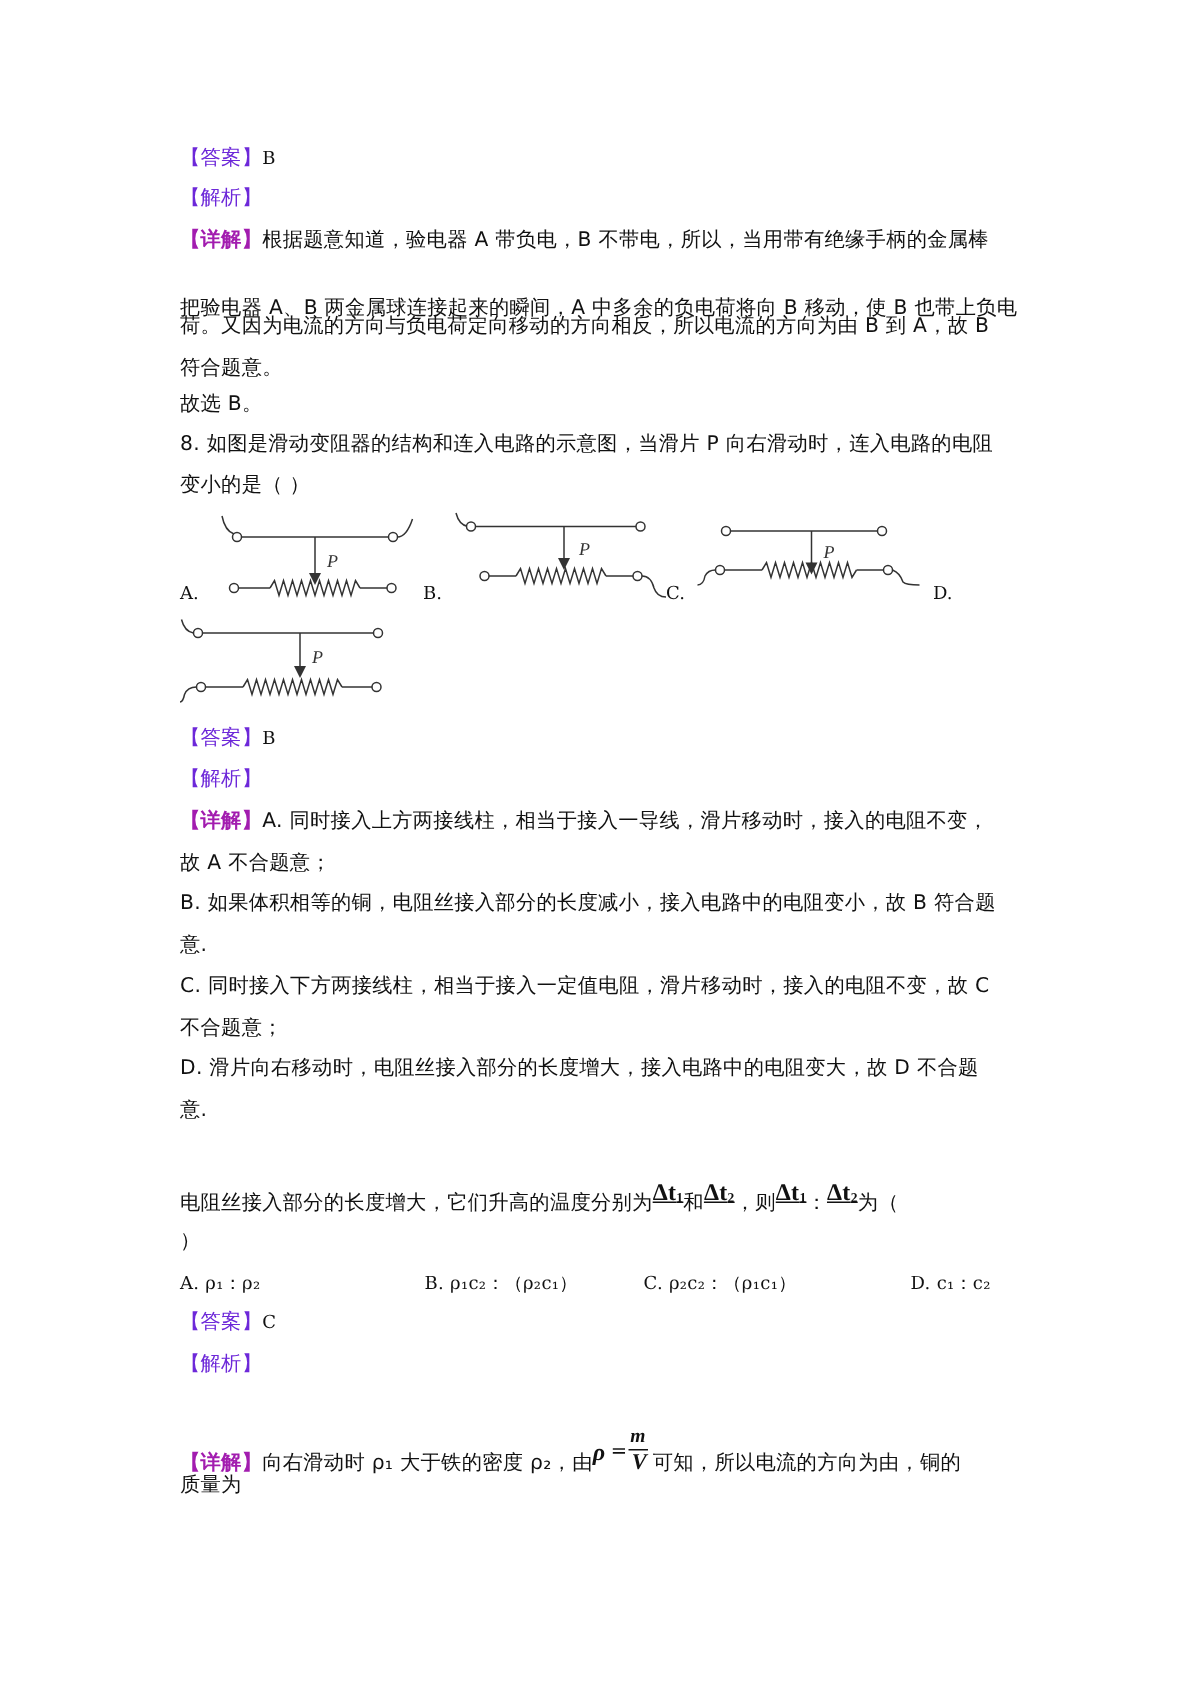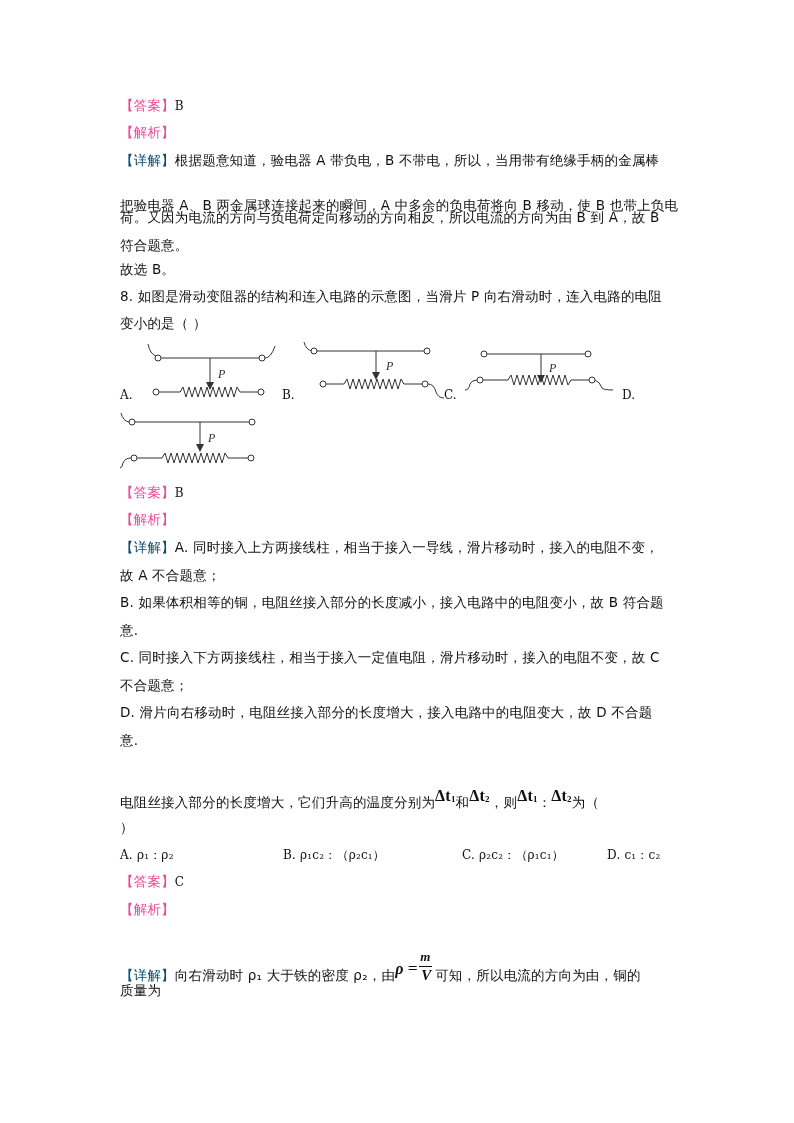--- a/index.html
+++ b/index.html
@@ -1,24 +1,24 @@
 <!DOCTYPE html>
 <html><head>
 <meta charset="utf-8">
 <style>
   html, body { margin: 0; padding: 0; background: #ffffff; }
   body { width: 794px; height: 1123px; position: relative; overflow: hidden;
          font-family: "DejaVu Sans", "Liberation Sans", sans-serif; color: #111; }
   .page { position: absolute; left: 0; top: 0; width: 794px; height: 1123px; }
   .line { position: absolute; left: 120px; font-size: 13.5px; line-height: 18px; white-space: nowrap; letter-spacing: 0.2px; }
-  .tag-blue { color: #ec4899; }
-  .tag-black { color: #0c4a6e; font-weight: normal; }
+  .tag-blue { color: #6d28d9; }
+  .tag-black { color: #a21caf; font-weight: bold; }
   .latin { font-family: "DejaVu Serif", "Liberation Serif", serif; font-size: 12px; }
   sub { font-size: 8px; vertical-align: -2px; color: #555; }
-  .dt { font-family: "Liberation Serif", "DejaVu Serif", serif; font-weight: bold; font-size: 16px; position: relative; top: -6px; }
+  .dt { font-family: "Liberation Serif", "DejaVu Serif", serif; font-weight: bold; font-size: 16px; position: relative; top: -6px; text-decoration: underline; }
   .dt sub { font-size: 9px; color: #111; vertical-align: -1px; }
   .opt-label { position: absolute; font-family: "DejaVu Serif", "Liberation Serif", serif; font-size: 12px; }
   svg.diag { position: absolute; overflow: visible; }
   .frac { display: inline-block; position: relative; width: 40px; height: 30px; vertical-align: bottom; }
   .frac .rho { position: absolute; left: 0; top: 6px; font-family: "Liberation Serif", serif; font-style: italic; font-weight: bold; font-size: 16px; }
   .frac .eq { position: absolute; left: 12px; top: 5px; font-size: 13px; }
   .frac .num { position: absolute; left: 25px; top: -6px; font-family: "Liberation Serif", serif; font-style: italic; font-weight: bold; font-size: 13px; }
   .frac .bar { position: absolute; left: 24px; top: 12px; width: 13px; height: 1px; background: #111; }
   .frac .den { position: absolute; left: 26px; top: 12px; font-family: "Liberation Serif", serif; font-style: italic; font-weight: bold; font-size: 15px; }
 </style>
@@ -143,21 +143,21 @@
     <span>电阻丝接入部分的长度增大，它们升高的温度分别为</span><span class="dt"><span>Δt</span><sub>1</sub></span><span>和</span><span class="dt"><span>Δt</span><sub>2</sub></span><span>，则</span><span class="dt"><span>Δt</span><sub>1</sub></span><span>：</span><span class="dt"><span>Δt</span><sub>2</sub></span><span>为（</span>
   </div>
   <div class="line" style="top:818px">）</div>
 
   <div class="line latin" style="top:846px; left:120px">
     <span>A.</span> <span>ρ₁：ρ₂</span>
   </div>
   <div class="line latin" style="top:846px; left:283px">
     <span>B.</span> <span>ρ₁c₂：（ρ₂c₁）</span>
   </div>
-  <div class="line latin" style="top:846px; left:462px">
+  <div class="line latin" style="top:846px; left:429px">
     <span>C.</span> <span>ρ₂c₂：（ρ₁c₁）</span>
   </div>
   <div class="line latin" style="top:846px; left:607px">
     <span>D.</span> <span>c₁：c₂</span>
   </div>
 
   <div class="line" style="top:872px">
     <span class="tag-blue">【答案】</span><span class="latin">C</span>
   </div>
   <div class="line" style="top:900px">

